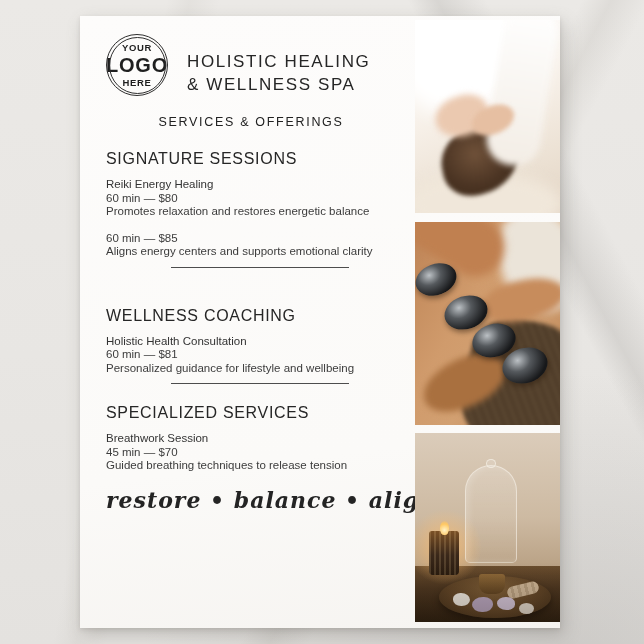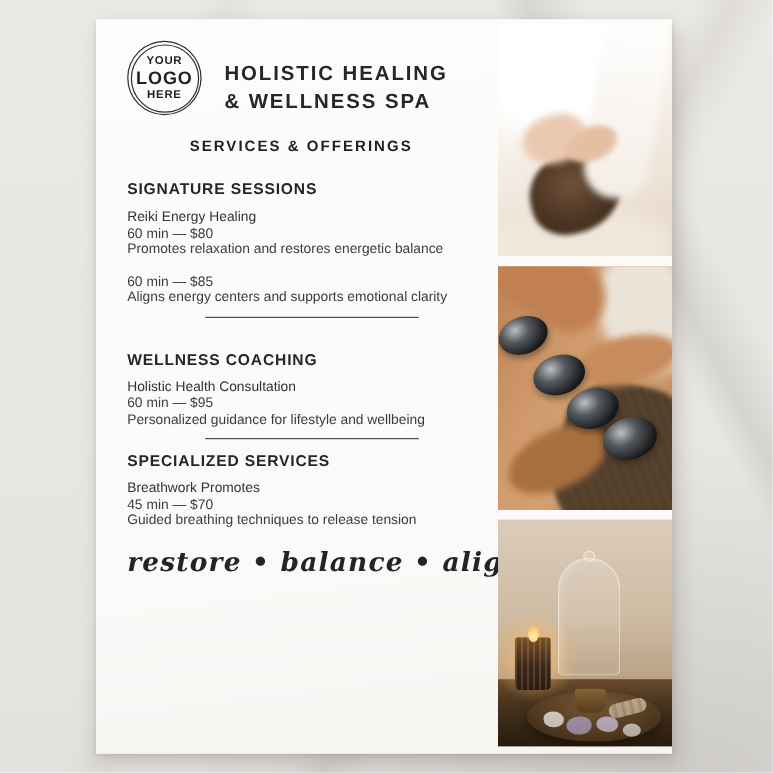--- a/index.html
+++ b/index.html
@@ -33,41 +33,41 @@
     border:1.5px solid #2e2e2e;
     display:flex; align-items:center; justify-content:center;
     flex:0 0 auto; position:relative;
   }
   .logo::before {
     content:""; position:absolute; inset:1.5px; border-radius:50%;
     border:1px solid #2e2e2e;
   }
   .logo-text { text-align:center; line-height:1; color:#1f1f1f; }
   .logo-sm { display:block; font-size:9.5px; font-weight:bold; letter-spacing:0.6px; }
-  .logo-lg { display:block; font-size:15px; font-weight:bold; letter-spacing:0.8px; margin:2.5px 0; }
+  .logo-lg { display:block; font-size:20px; font-weight:bold; letter-spacing:0.8px; margin:2.5px 0; }
 
   .title-block { padding-left:19px; padding-top:9px; }
   .title-line {
-    font-size:17px; font-weight:bold; letter-spacing:1.6px;
+    font-size:17px; font-weight:normal; letter-spacing:1.6px;
     color:#262626; line-height:23px; white-space:nowrap;
   }
 
   .subtitle {
     margin-top:19px; text-align:center; width:290px;
-    font-size:12.5px; font-weight:bold; letter-spacing:1.7px;
+    font-size:12.5px; font-weight:normal; letter-spacing:1.7px;
     color:#212121; white-space:nowrap;
   }
 
   .section-heading {
-    font-size:13px; font-weight:bold; letter-spacing:0.7px;
+    font-size:16px; font-weight:normal; letter-spacing:0.7px;
     color:#262626; white-space:nowrap;
   }
   .sh-1 { margin-top:21px; }
-  .sh-2 { margin-top:27px; }
-  .sh-3 { margin-top:10px; }
+  .sh-2 { margin-top:39px; }
+  .sh-3 { margin-top:20px; }
 
   .service { margin-top:10px; }
   .service + .service { margin-top:13px; }
   .service div { font-size:11.5px; line-height:13.5px; color:#3c3c3c; white-space:nowrap; }
   .service .svc-name { color:#333333; }
 
   .divider {
     width:178px; margin:8px auto 0 auto;
     border-top:1.2px solid #4d4d4d; height:0;
   }
@@ -179,28 +179,28 @@
       </div>
       <div class="service">
         <div>60 min — $85</div>
         <div>Aligns energy centers and supports emotional clarity</div>
       </div>
       <div class="divider"></div>
 
       <div class="section-heading sh-2">WELLNESS COACHING</div>
       <div class="service">
         <div class="svc-name">Holistic Health Consultation</div>
-        <div>60 min — $95</div>
+        <div>60 min — $81</div>
         <div>Personalized guidance for lifestyle and wellbeing</div>
       </div>
       <div class="divider"></div>
 
       <div class="section-heading sh-3">SPECIALIZED SERVICES</div>
       <div class="service">
-        <div class="svc-name">Breathwork Promotes</div>
+        <div class="svc-name">Breathwork Session</div>
         <div>45 min — $70</div>
         <div>Guided breathing techniques to release tension</div>
       </div>
 
       <div class="tagline">restore • balance • align</div>
     </div>
 
     <div class="photo-col">
 
       <div class="photo ph-1">

